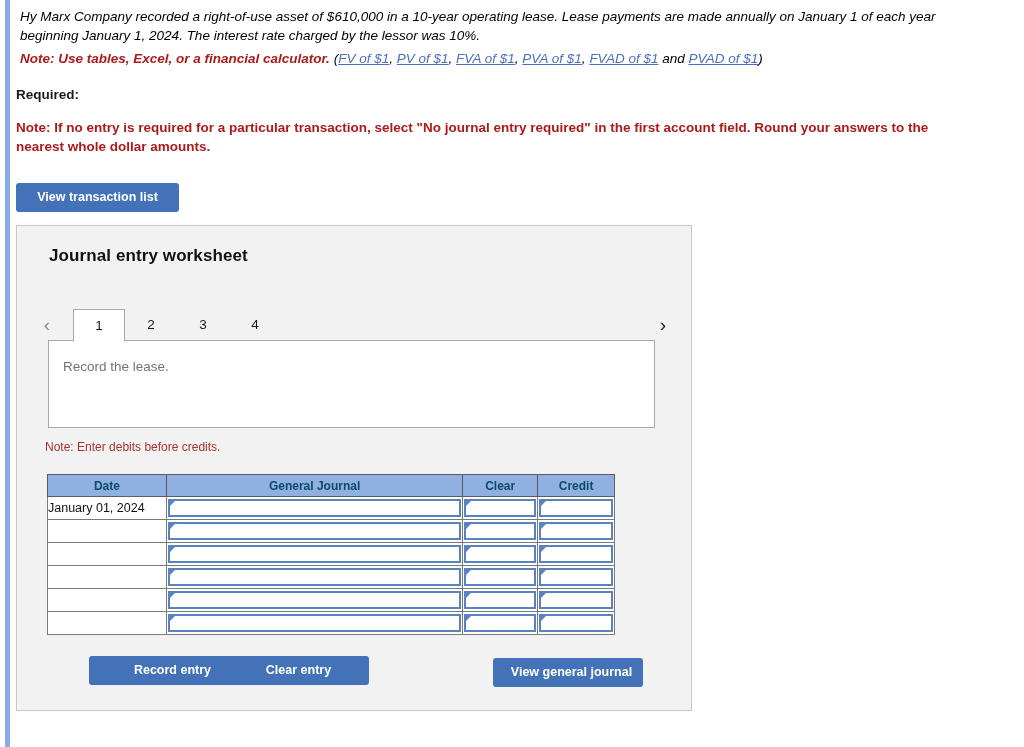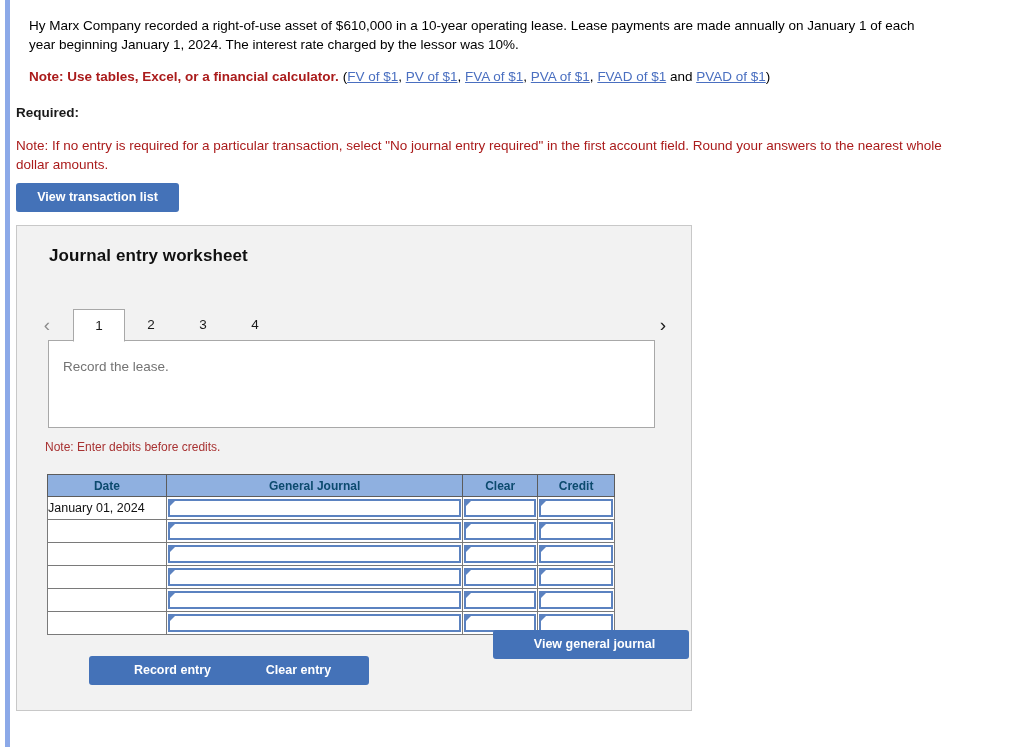--- a/index.html
+++ b/index.html
@@ -37,37 +37,37 @@
     width: 1000px;
   }
 
   
   .stmt {
     padding-top: 3px;
     line-height: 19px;
     font-size: 13.5px;
     max-width: 940px;
   }
-  .stmt p { margin: 13px; }
+  .stmt p { margin: 4px; font-style: italic; }
   .bold-red {
     color: #aa1b1b;
     font-weight: bold;
     text-align: center;
   }
   .bold-dark {
     color: #1a1a1a;
     font-weight: bold;
   }
   .paren { color: #000; }
   a.tbl-link {
     color: #4a6fc0;
     text-decoration: underline;
   }
   .req-block { margin-top: 17px; line-height: 19px; }
-  .req-note { color: #aa1b1b; font-weight: normal; max-width: 930px; }
+  .req-note { color: #aa1b1b; font-weight: bold; max-width: 930px; }
 
   
   .btn {
     display: inline-block;
     background: #4472b8;
     color: #ffffff;
     font-weight: bold;
     font-size: 12.5px;
     border: none;
     border-radius: 3px;
@@ -243,22 +243,22 @@
   }
   .btn-clear {
     position: absolute;
     left: 211px;
     top: 430px;
     width: 141px;
   }
   .btn-viewgj {
     position: absolute;
     left: 476px;
-    top: 404px;
-    width: 196px;
+    top: 432px;
+    width: 150px;
     padding-left: 7px;
   }
 </style>
 </head>
 <body>
 
 <div id="root">
 
   <div class="left-bar"></div>
 

